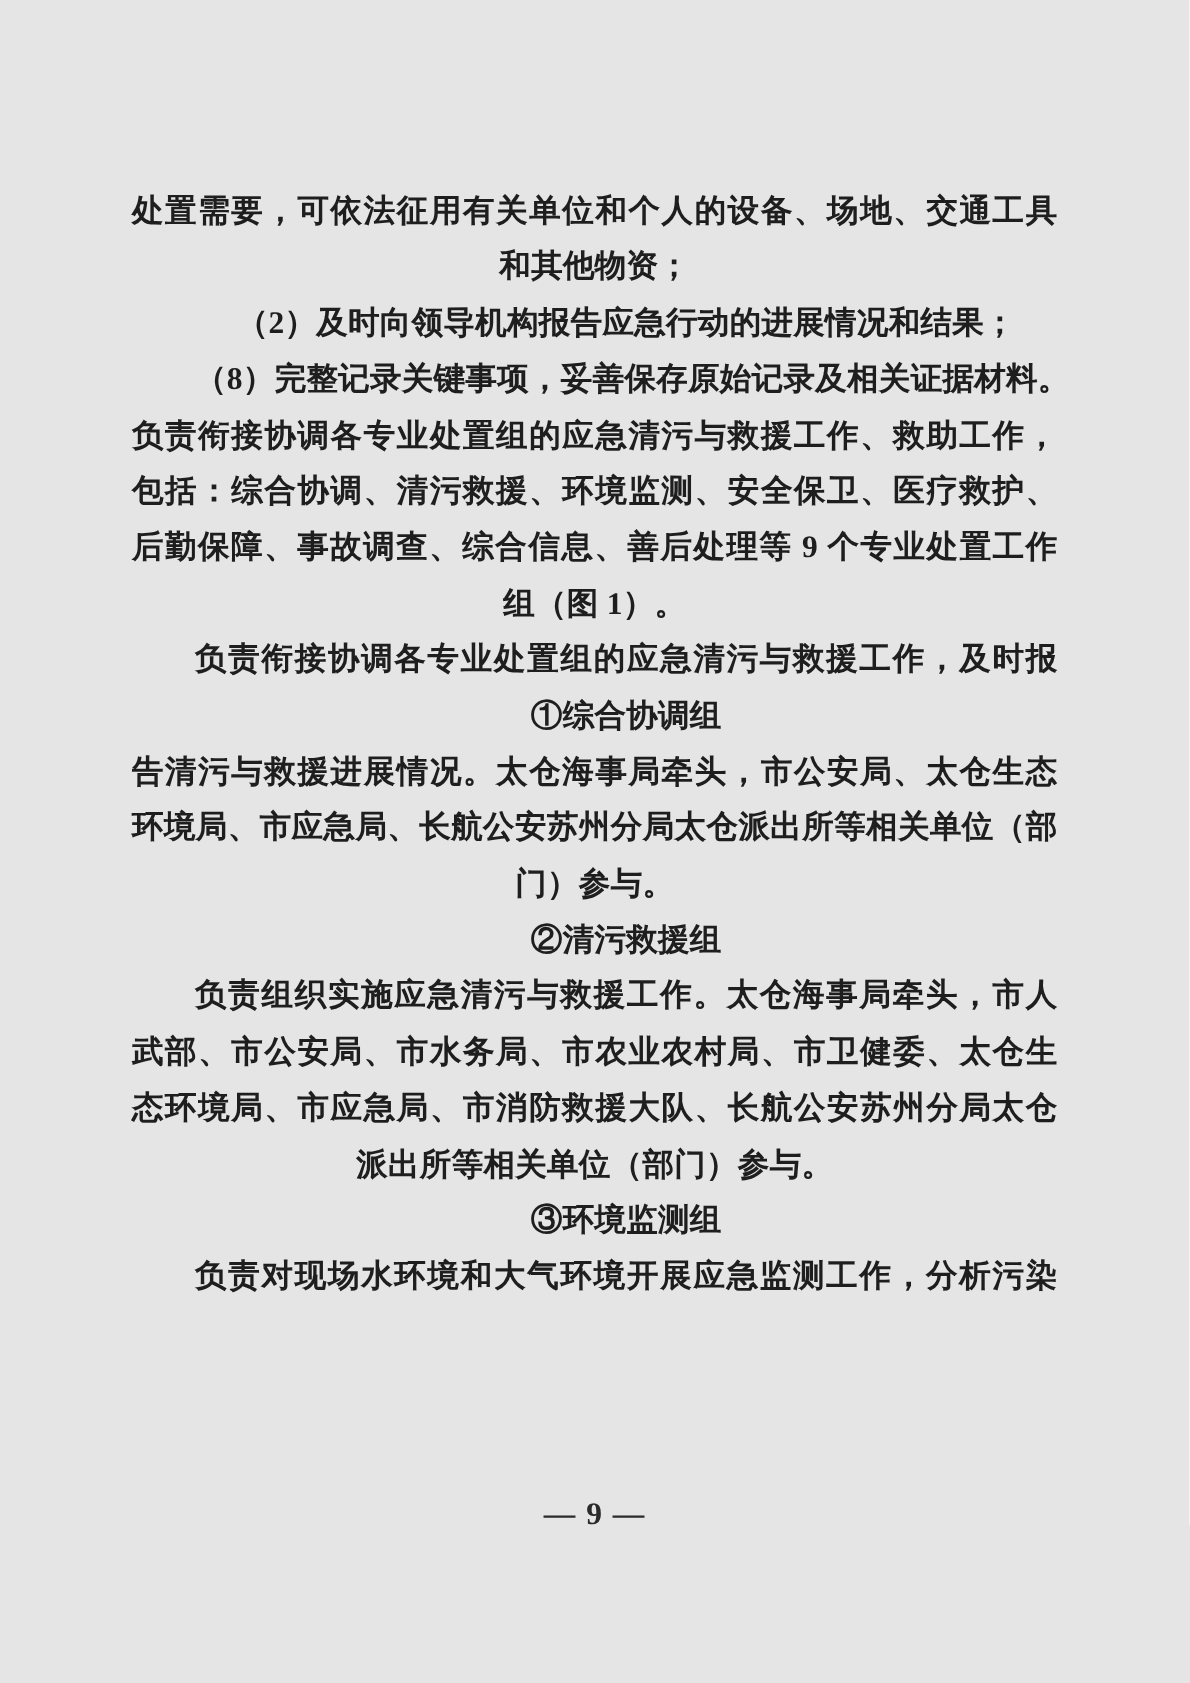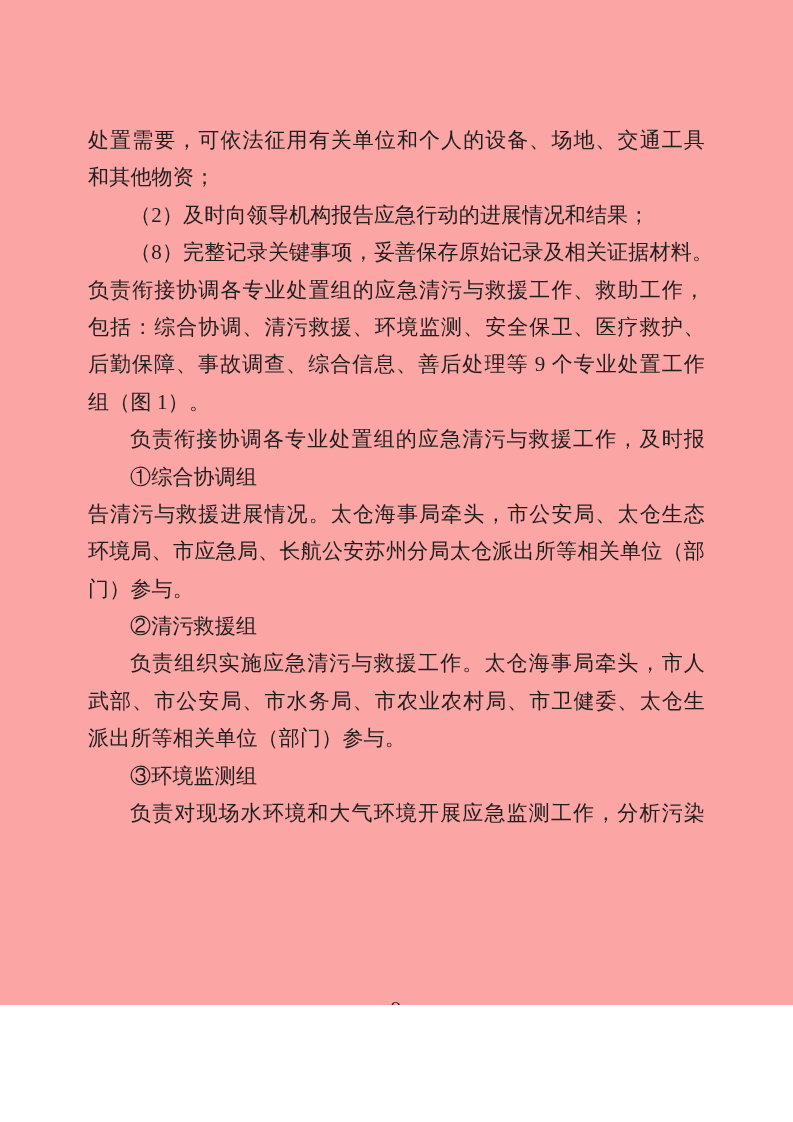--- a/index.html
+++ b/index.html
@@ -3,46 +3,47 @@
 <meta charset="utf-8">
 <style>
   html, body {
     margin: 0;
     padding: 0;
     background: #ffffff;
   }
   .page {
     position: relative;
     width: 793px;
-    height: 1005px;
-    background: #fca5a5;
+    height: 1122px;
+    background: #e5e5e5;
     overflow: hidden;
     font-family: "Liberation Serif", "DejaVu Serif", serif;
     color: #1e1e1e;
+    font-weight: bold;
   }
   .text-block {
     position: absolute;
     left: 88px;
     top: 122px;
     width: 617px;
   }
   .line {
     font-size: 21px;
     line-height: 37.4px;
     height: 37.4px;
     text-align: justify;
     text-align-last: justify;
     letter-spacing: 0.2px;
     white-space: nowrap;
     overflow: visible;
   }
   
   .line.pe {
     text-align-last: auto;
-    text-align: left;
+    text-align: center;
   }
   
   .line.in {
     text-indent: 2em;
   }
   .page-number {
     position: absolute;
     left: 0;
     right: 0;
     top: 996px;
@@ -67,18 +68,19 @@
     <div class="line">后勤保障、事故调查、综合信息、善后处理等 9 个专业处置工作</div>
     <div class="line pe">组（图 1）。</div>
     <div class="line in">负责衔接协调各专业处置组的应急清污与救援工作，及时报</div>
     <div class="line pe in">①综合协调组</div>
     <div class="line">告清污与救援进展情况。太仓海事局牵头，市公安局、太仓生态</div>
     <div class="line">环境局、市应急局、长航公安苏州分局太仓派出所等相关单位（部</div>
     <div class="line pe">门）参与。</div>
     <div class="line pe in">②清污救援组</div>
     <div class="line in">负责组织实施应急清污与救援工作。太仓海事局牵头，市人</div>
     <div class="line">武部、市公安局、市水务局、市农业农村局、市卫健委、太仓生</div>
+    <div class="line">态环境局、市应急局、市消防救援大队、长航公安苏州分局太仓</div>
     <div class="line pe">派出所等相关单位（部门）参与。</div>
     <div class="line pe in">③环境监测组</div>
     <div class="line in">负责对现场水环境和大气环境开展应急监测工作，分析污染</div>
   </div>
   <div class="page-number">— 9 —</div>
 </div>
 
 </body></html>

